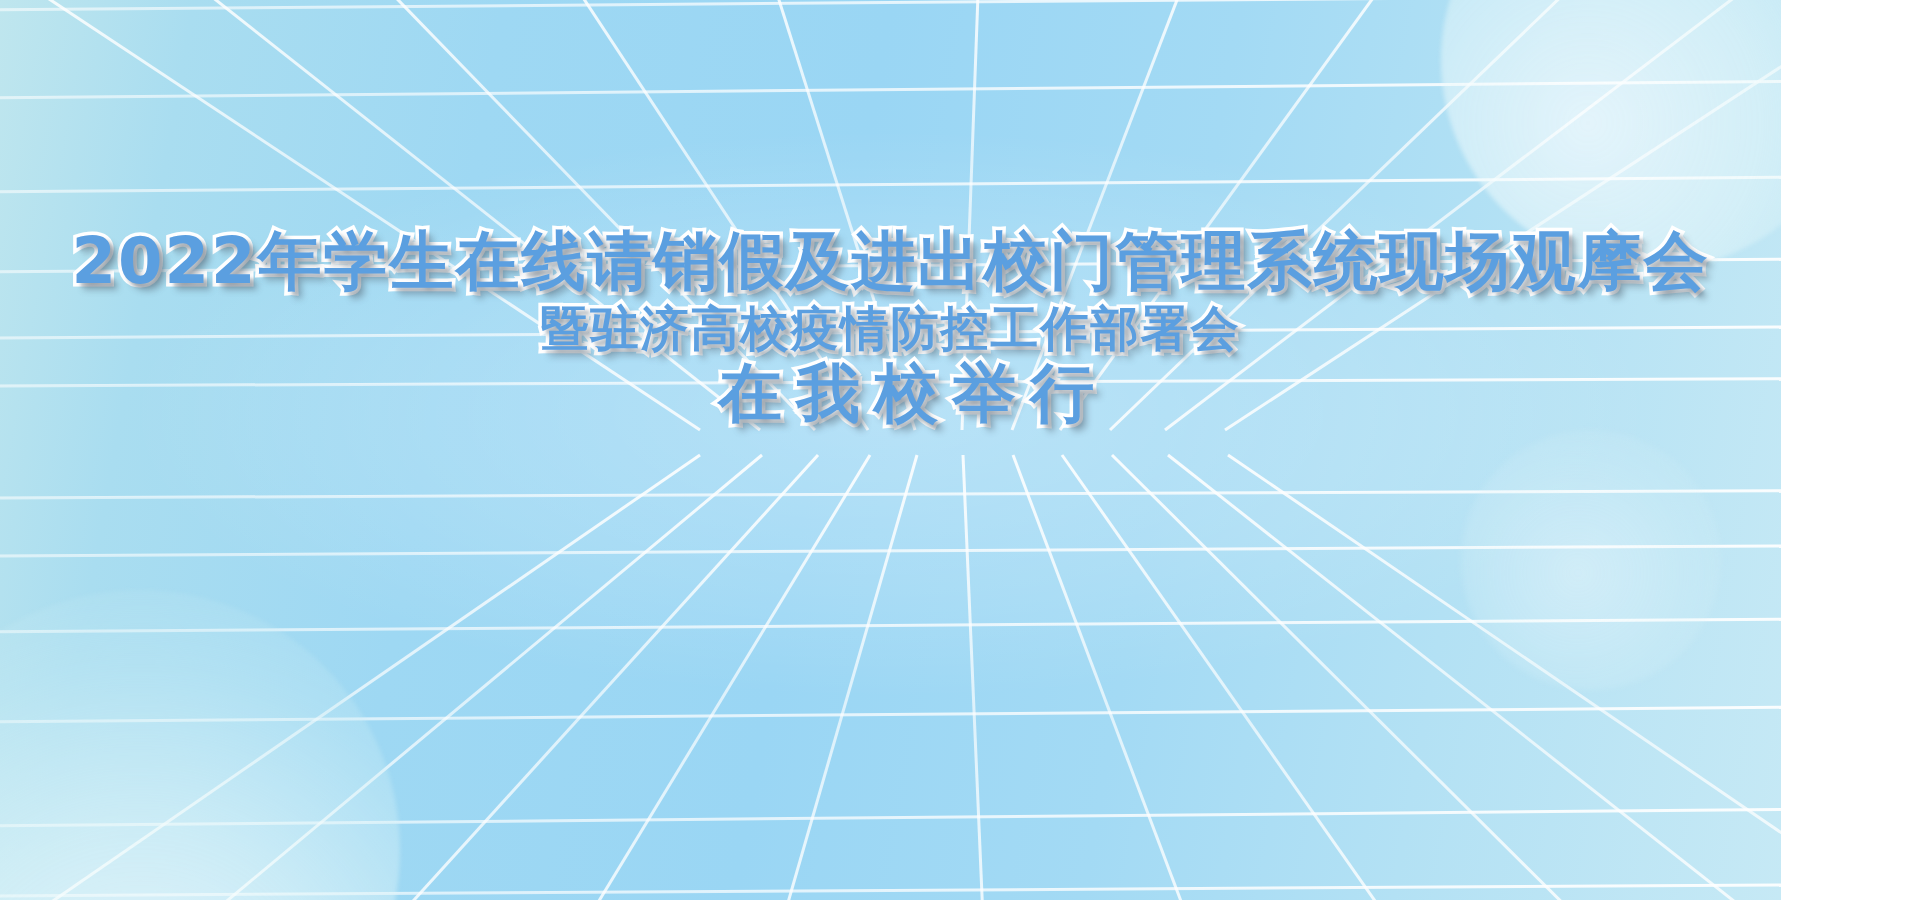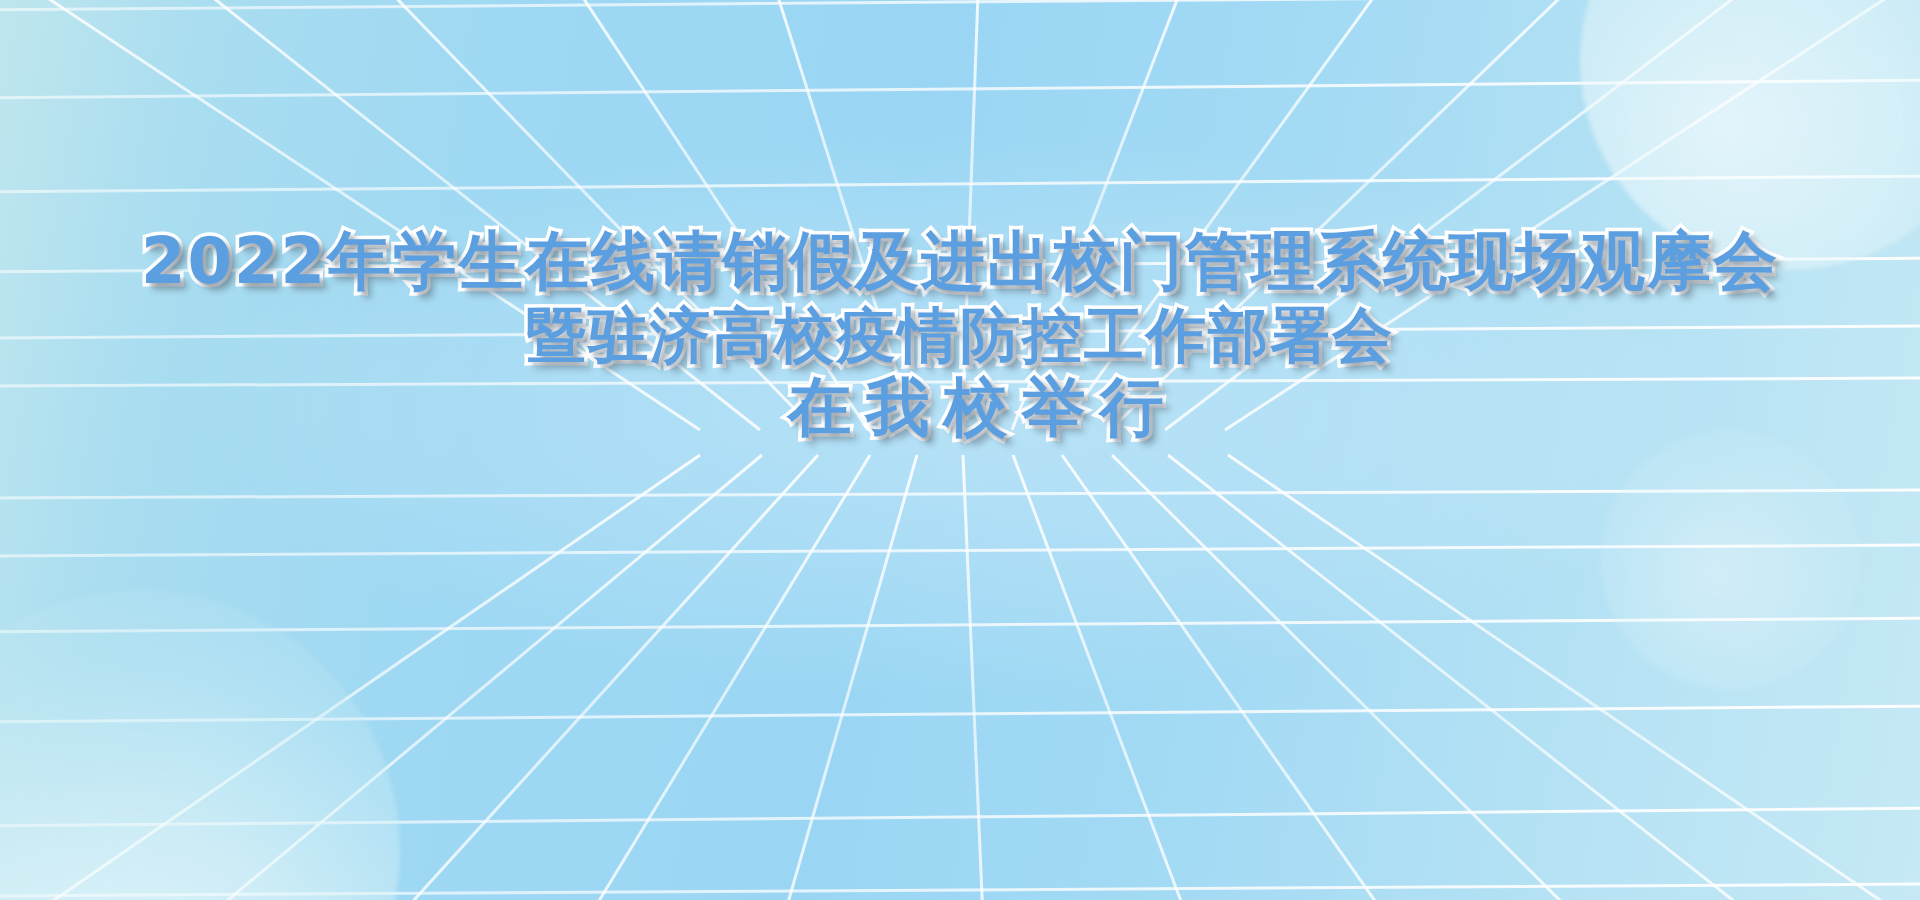--- a/index.html
+++ b/index.html
@@ -6,21 +6,21 @@
     margin: 0;
     padding: 0;
     background: #ffffff;
   }
   body {
     font-family: "DejaVu Sans", "Liberation Sans", sans-serif;
   }
 
   .banner {
     position: relative;
-    width: 1920px;
+    width: 1781px;
     height: 900px;
     overflow: hidden;
     background: linear-gradient(100deg,
         #bfe6ee 0%,
         #a9ddf0 10%,
         #9ed8f3 26%,
         #9ad6f4 46%,
         #a3daf4 64%,
         #b3e1f4 80%,
         #c6e9f5 100%);
@@ -114,21 +114,21 @@
     letter-spacing: 2px;
     white-space: nowrap;
     line-height: 1.18;
     -webkit-text-stroke: 7px #ffffff;
     paint-order: stroke fill;
     text-shadow:
         7px 7px 6px rgba(80, 96, 110, 0.42),
         4px 4px 3px rgba(80, 96, 110, 0.25);
   }
   .hl-line-1 { font-size: 64px; }
-  .hl-line-2 { font-size: 60px; }
+  .hl-line-2 { font-size: 48px; }
   .hl-line-3 { font-size: 64px; letter-spacing: 14px; margin-left: 45px; }
 </style>
 </head>
 <body>
 
 <div class="banner">
 
   <div class="grid-layer">
     <svg class="grid-svg" viewBox="0 0 1920 900" preserveAspectRatio="none">
       <defs>

